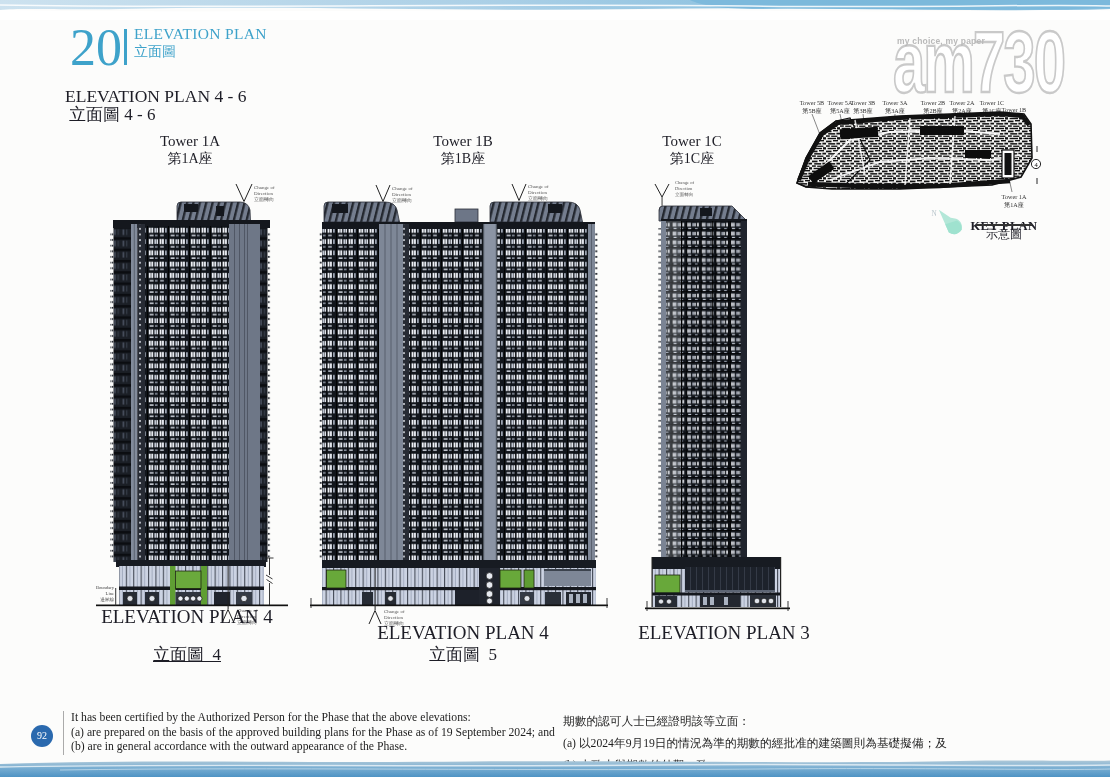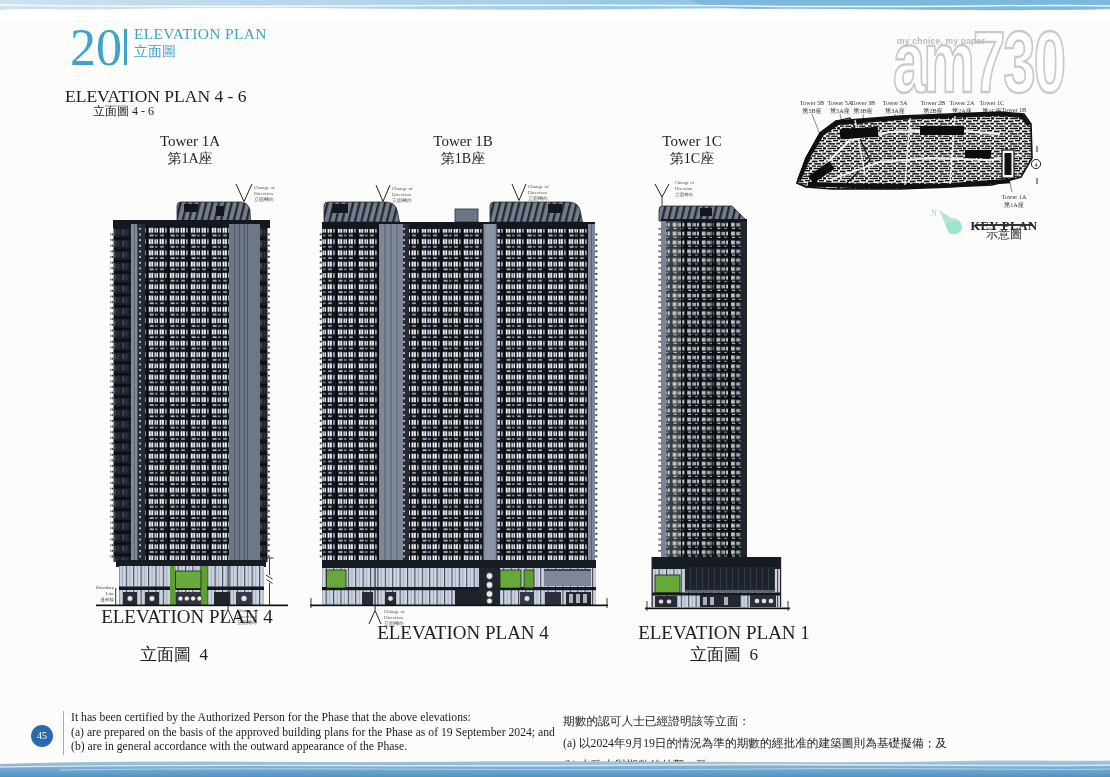--- a/index.html
+++ b/index.html
@@ -35,21 +35,21 @@
 
 <div class="abs blue" style="left:134px;top:25px;font-size:15.5px;letter-spacing:0.3px;text-align:right;">ELEVATION PLAN</div>
 
 <div class="abs blue" style="left:134px;top:43px;font-size:14px;">立面圖</div>
 
 <div class="abs" style="left:897px;top:36px;z-index:3;font-size:8.5px;font-weight:bold;color:#b9b9b9;font-family:'Liberation Sans',sans-serif;letter-spacing:0.2px;">my choice, my paper</div>
 <div class="abs" style="left:893px;top:18px;font-family:'Liberation Sans',sans-serif;font-weight:bold;color:#ffffff;-webkit-text-stroke:2.4px #c9c9c9;letter-spacing:-3px;line-height:1;font-size:88px;transform:scaleX(0.66);transform-origin:0 0;">am730</div>
 
 <div class="abs dark" style="left:65px;top:86px;font-size:17.5px;">ELEVATION PLAN 4 - 6</div>
 
-<div class="abs dark" style="left:69px;top:103px;font-size:12px;margin-left:24px;">立面圖 4 - 6</div>
+<div class="abs dark" style="left:69px;top:103px;font-size:17px;">立面圖 4 - 6</div>
 
 <div class="abs dark ctr" style="left:120px;top:133px;width:140px;font-size:15px;">Tower 1A<br><span style="font-size:14px;">第1A座</span></div>
 
 <div class="abs dark ctr" style="left:393px;top:133px;width:140px;font-size:15px;">Tower 1B<br><span style="font-size:14px;">第1B座</span></div>
 
 <div class="abs dark ctr" style="left:622px;top:133px;width:140px;font-size:15px;">Tower 1C<br><span style="font-size:14px;">第1C座</span></div>
 
 <svg class="abs" style="left:85px;top:170px" width="715" height="460" viewBox="85 170 715 460">
 <defs>
   <pattern id="pA" width="21" height="11.3" patternUnits="userSpaceOnUse">
@@ -444,28 +444,28 @@
 <text x="5" y="13" font-size="8" fill="#b9c6cc" font-family="Liberation Serif">N</text>
 <path d="M13,6 L24,31 Q32,36 38,28 Q40,16 26,15 Z" fill="#b3e7d8"></path>
 <path d="M20,22 L24,31 Q32,36 38,28 Q39,22 33,18 Z" fill="#9fe2cf"></path>
 </svg>
 
 <div class="abs dark" style="left:958px;top:211px;width:92px;text-align:center;font-size:12.5px;font-weight:bold;letter-spacing:0.4px;margin-top:8px;">KEY PLAN</div>
 <div class="abs" style="left:976px;top:224px;width:56px;height:2px;background:#333;"></div>
 <div class="abs dark" style="left:958px;top:226px;width:92px;text-align:center;font-size:12px;">示意圖</div>
 
 <div class="abs dark ctr" style="left:87px;top:606px;width:200px;font-size:19px;">ELEVATION PLAN 4</div>
-<div class="abs dark ctr" style="left:74px;top:643px;width:200px;font-size:17px;">立面圖&nbsp; 4</div>
+<div class="abs dark ctr" style="left:87px;top:643px;width:200px;font-size:17px;text-decoration:underline;">立面圖&nbsp; 4</div>
 
 <div class="abs dark ctr" style="left:363px;top:622px;width:200px;font-size:19px;">ELEVATION PLAN 4</div>
-
-<div class="abs dark ctr" style="left:624px;top:622px;width:200px;font-size:19px;">ELEVATION PLAN 1</div>
-<div class="abs dark ctr" style="left:624px;top:643px;width:200px;font-size:17px;">立面圖&nbsp; 6</div>
-
-<div class="abs" style="left:31px;top:725px;width:22px;height:22px;border-radius:50%;background:#2a69ae;color:#fff;font-size:10px;text-align:center;line-height:22px;font-family:'Liberation Serif',serif;">45</div>
+<div class="abs dark ctr" style="left:363px;top:643px;width:200px;font-size:17px;">立面圖&nbsp; 5</div>
+
+<div class="abs dark ctr" style="left:624px;top:622px;width:200px;font-size:19px;">ELEVATION PLAN 3</div>
+
+<div class="abs" style="left:31px;top:725px;width:22px;height:22px;border-radius:50%;background:#2a69ae;color:#fff;font-size:10px;text-align:center;line-height:22px;font-family:'Liberation Serif',serif;">92</div>
 
 <div class="abs" style="left:63px;top:711px;width:1px;height:44px;background:#aaaaaa;"></div>
 
 <div class="abs" style="left:71px;top:711px;width:520px;font-size:11.7px;line-height:14.6px;color:#1e1e1e;white-space:nowrap;">It has been certified by the Authorized Person for the Phase that the above elevations:<br>(a) are prepared on the basis of the approved building plans for the Phase as of 19 September 2024; and<br>(b) are in general accordance with the outward appearance of the Phase.</div>
 
 <div class="abs" style="left:563px;top:711px;width:420px;font-size:11.7px;line-height:22px;color:#1e1e1e;white-space:nowrap;">期數的認可人士已經證明該等立面：<br>(a) 以2024年9月19日的情況為準的期數的經批准的建築圖則為基礎擬備；及<br>(b) 大致上與期數的外觀一致。</div>
 
 <svg class="abs" style="left:0;top:758px" width="1110" height="19" viewBox="0 0 1110 19">
   <defs>
     <linearGradient id="seagrad" x1="0" y1="0" x2="0" y2="1">

